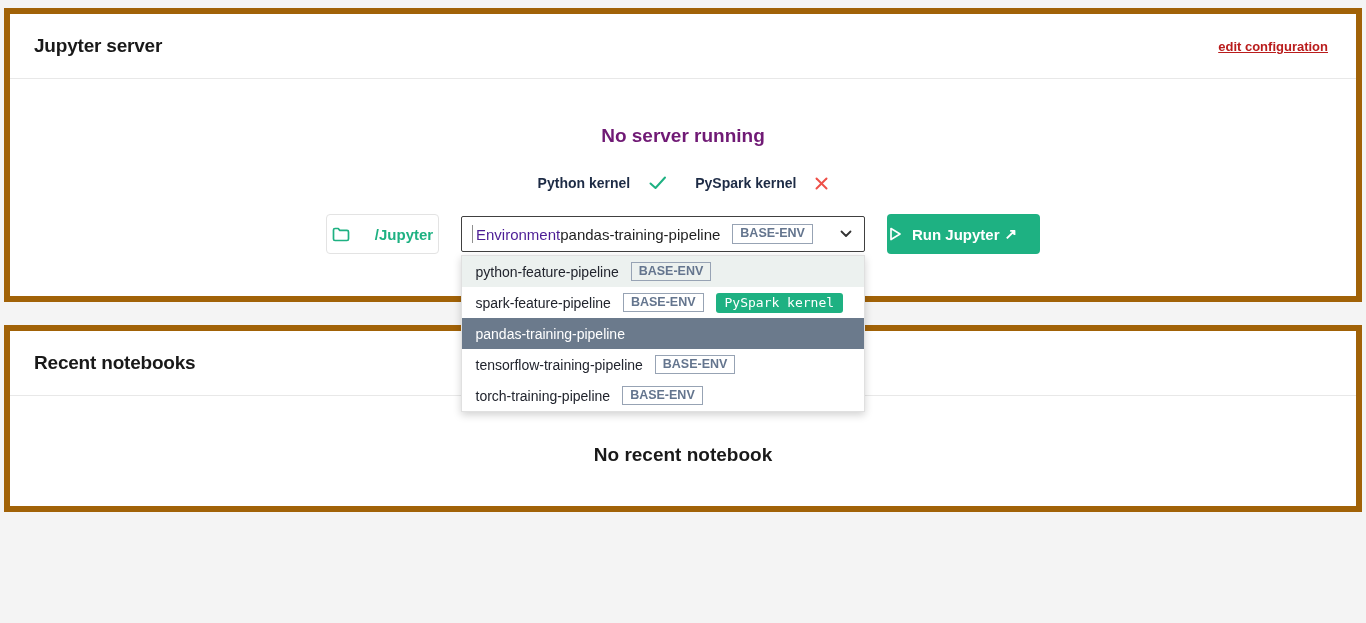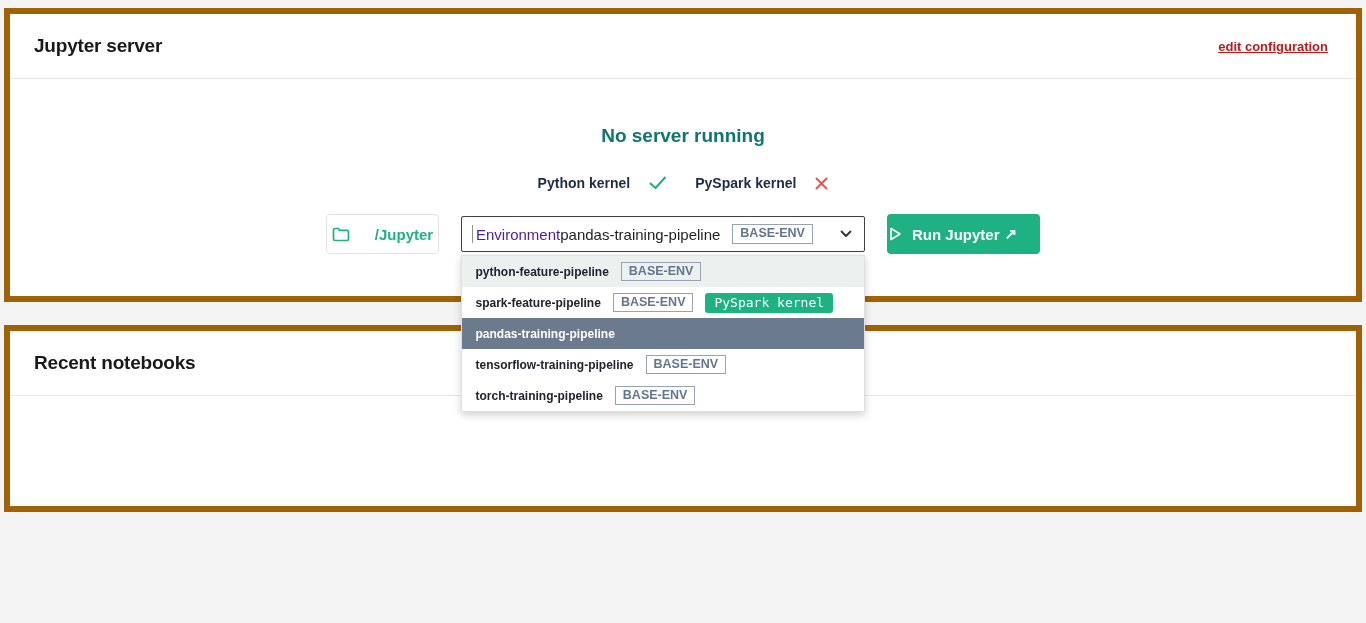--- a/index.html
+++ b/index.html
@@ -38,21 +38,21 @@
     font-weight: 700;
     color: #b91c1c;
     text-decoration: underline;
     cursor: pointer;
   }
   .server-body { display: flex; flex-direction: column; align-items: center; }
   .no-server {
     margin-top: 46px;
     font-size: 19px;
     font-weight: 700;
-    color: #0f766e;
+    color: #701a75;
   }
   .kernel-row {
     margin-top: 28px;
     display: flex;
     gap: 28px;
     align-items: center;
   }
   .kernel-item { display: flex; align-items: center; gap: 19px; }
   .kernel-label { font-size: 14px; font-weight: 700; color: #1d2b45; }
   .controls-row {
@@ -141,22 +141,22 @@
   }
   .dropdown-option {
     height: 31px;
     display: flex;
     align-items: center;
     gap: 12px;
     padding: 0 14px;
     background: #ffffff;
   }
   .dropdown-option .option-name {
-    font-size: 12px;
-    font-weight: 700;
+    font-size: 14px;
+    font-weight: 400;
     color: #21242d;
     white-space: nowrap;
   }
   .dropdown-option.hover { background: #ecf1ef; }
   .dropdown-option.selected { background: #6b7a8c; }
   .dropdown-option.selected .option-name { color: #ffffff; }
   .kernel-badge {
     font-family: "DejaVu Sans Mono", monospace;
     font-size: 13px;
     color: #ffffff;
@@ -264,13 +264,16 @@
       </button>
 
     </div>
   </div>
 </section>
 
 <section class="card" id="notebooks-card">
   <div class="card-header">
     <div class="card-title">Recent notebooks</div>
   </div>
+  <div class="notebooks-body">
+    <div class="no-notebook">No recent notebook</div>
+  </div>
 </section>
 
 </body></html>

